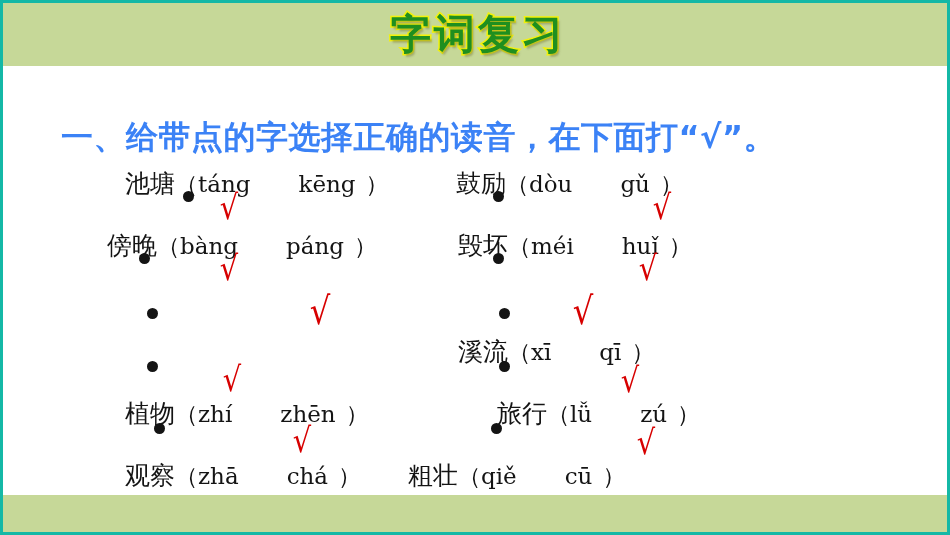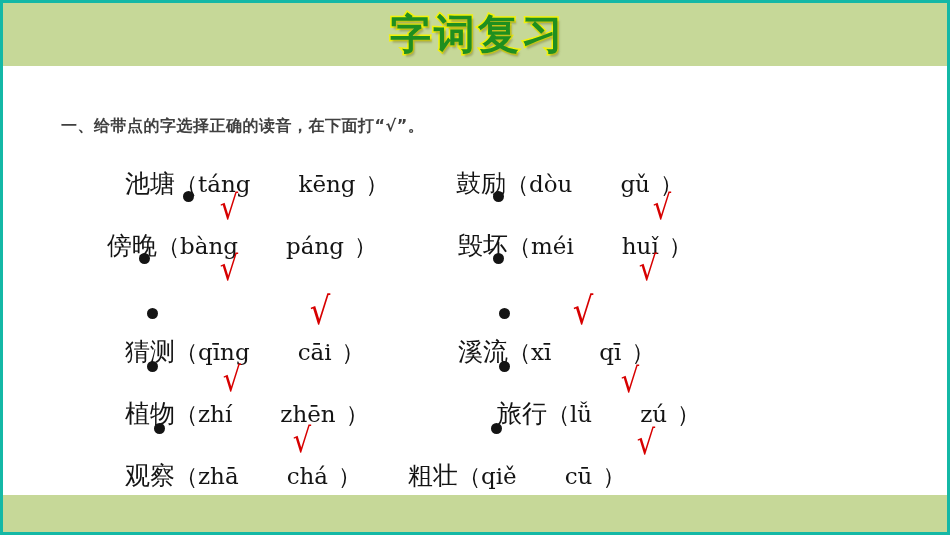--- a/index.html
+++ b/index.html
@@ -64,23 +64,23 @@
     left: 0;
     top: 63px;
     width: 950px;
     height: 429px;
   }
   #question-heading {
     position: absolute;
     left: 58px;
     top: 50px;
     font-family: "DejaVu Sans", sans-serif;
-    font-size: 16px;
+    font-size: 32px;
     font-weight: 700;
-    color: #404040;
+    color: #3b82f6;
     letter-spacing: 0.5px;
     white-space: nowrap;
   }
   .ex-row {
     position: absolute;
     left: 0;
     width: 950px;
     height: 46px;
     font-family: "DejaVu Serif", serif;
     font-size: 24px;
@@ -165,23 +165,20 @@
     </div>
 
     <div class="float-marks" style="top:228px;">
       <div class="dot" style="left:144px; top:14px;"></div>
       <div class="check big" style="left:305px; top:0px;">√</div>
       <div class="dot" style="left:496px; top:14px;"></div>
       <div class="check big" style="left:568px; top:0px;">√</div>
     </div>
 
     <div class="ex-row" style="top:269px;">
-      <div class="ex-item" style="left:122px;">
-        <span class="word">猜测</span><span class="paren">（</span><span class="pinyin">qīng</span><span class="gap-m"></span><span class="pinyin">cāi</span><span class="gap-xs"></span><span class="paren">）</span>
-      </div>
       <div class="dot" style="left:144px; top:26px;"></div>
       <div class="check" style="left:218px; top:27px;">√</div>
 
       <div class="ex-item" style="left:455px;">
         <span class="word">溪流</span><span class="paren">（</span><span class="pinyin">xī</span><span class="gap-m"></span><span class="pinyin">qī</span><span class="gap-xs"></span><span class="paren">）</span>
       </div>
       <div class="dot" style="left:496px; top:26px;"></div>
       <div class="check" style="left:616px; top:28px;">√</div>
     </div>
 

